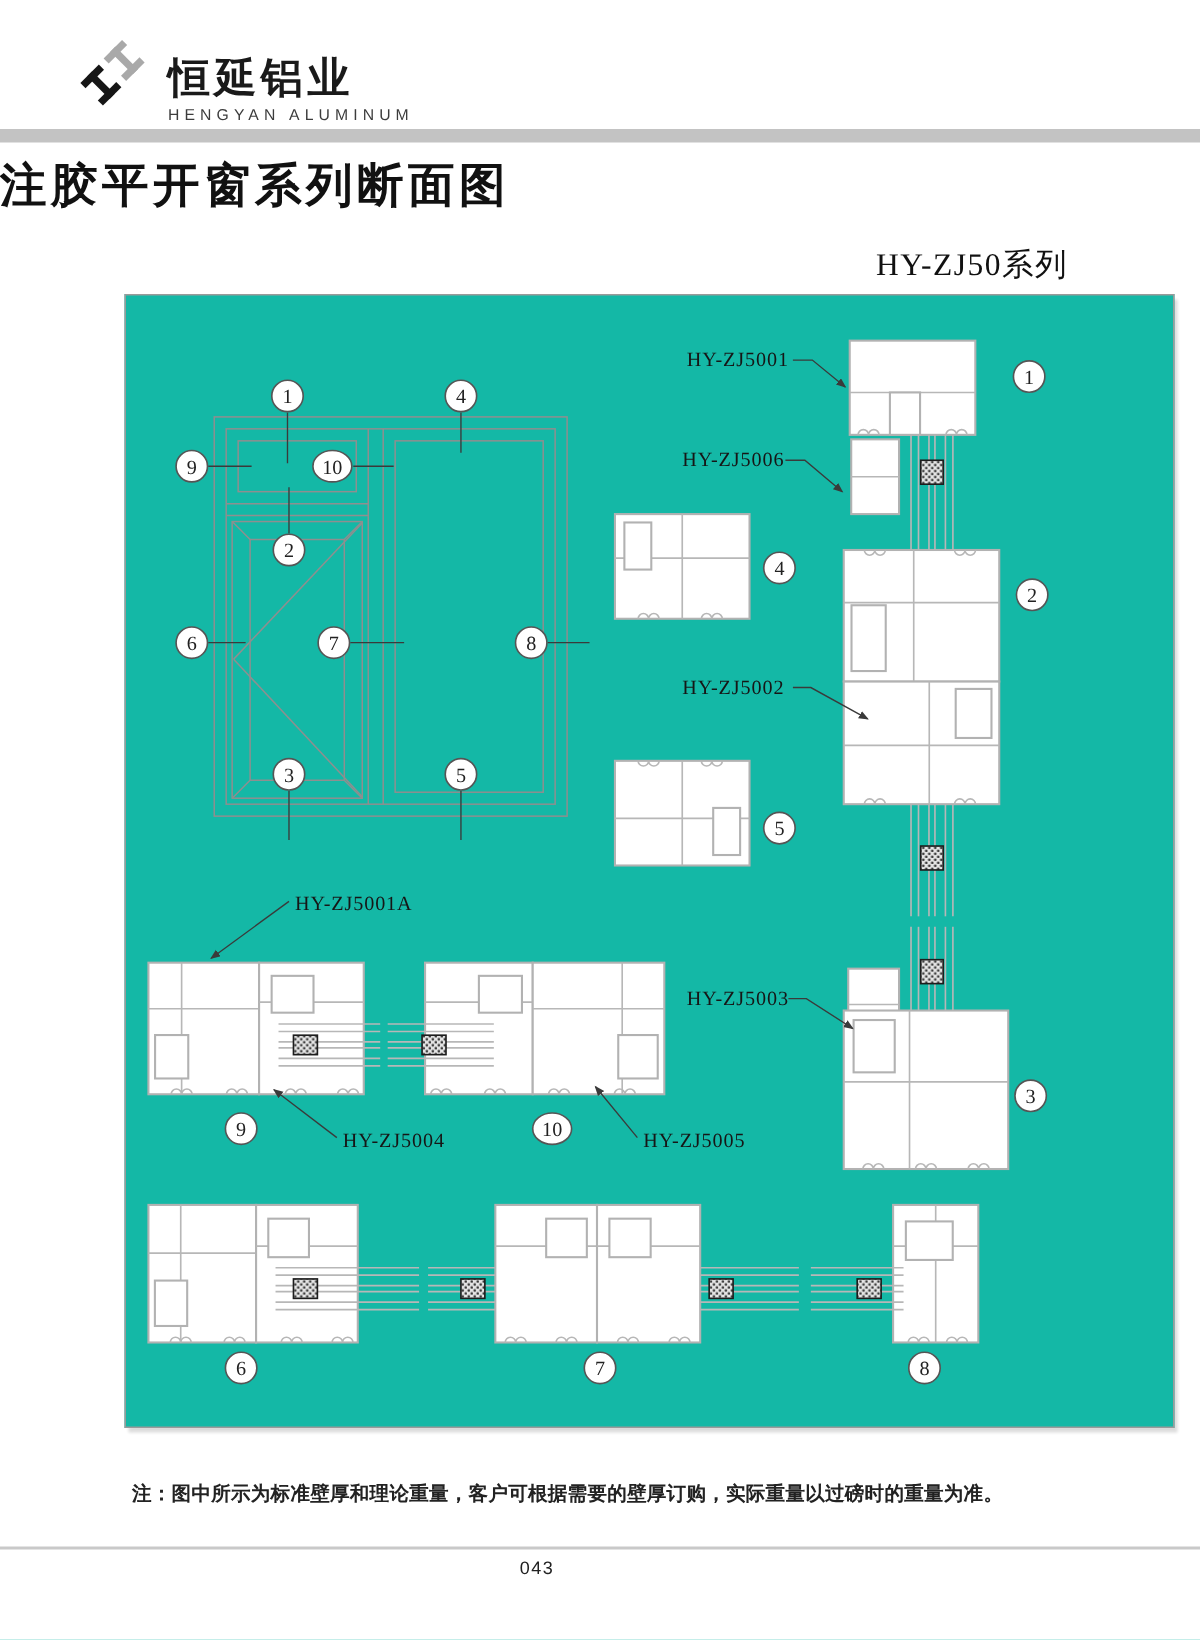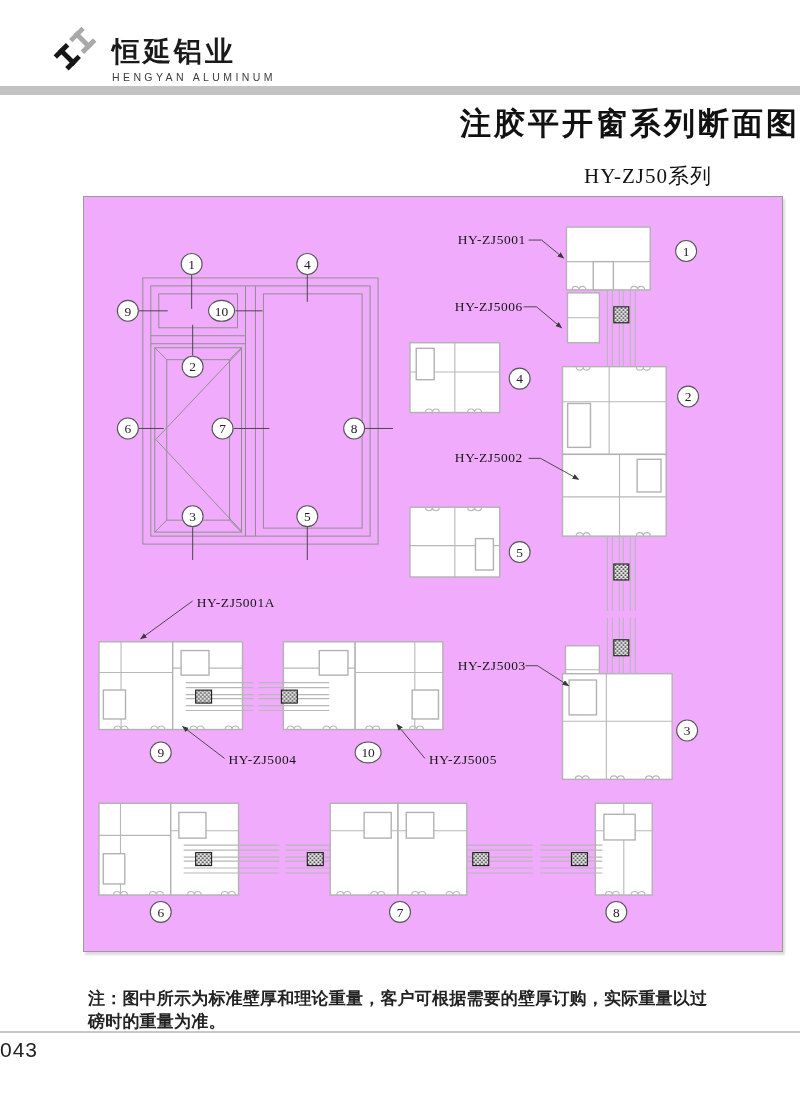--- a/index.html
+++ b/index.html
@@ -11,46 +11,46 @@
   .header{position:absolute;left:0;top:0;width:800px;height:86px;background:#fff}
   .logo{position:absolute;left:46px;top:20px;width:58px;height:58px}
   .brand{position:absolute;left:112px;top:37px}
   .brand-cn{font-size:28px;font-weight:bold;letter-spacing:3px;color:#1a1a1a;line-height:1.1}
   .brand-en{font-size:10.5px;letter-spacing:3.4px;color:#3c3c3c;margin-top:3px}
   .slogan{position:absolute;left:462px;top:40px;width:260px;display:flex;gap:30px;
           font-size:23px;color:#b5b5b5;letter-spacing:3px;white-space:nowrap}
   .header-bar{position:absolute;left:0;top:86px;width:800px;height:9px;background:#c3c3c3}
 
   
-  .page-title{position:absolute;left:0;top:103px;width:800px;text-align:right;
+  .page-title{position:absolute;left:0;top:103px;width:800px;text-align:left;
               font-size:31px;font-weight:bold;letter-spacing:3px;color:#111}
   .series-label{position:absolute;right:88px;top:162px;
                 font-family:"Liberation Serif",serif;font-size:21px;letter-spacing:1px;color:#111}
 
   
   .diagram-box{position:absolute;left:83px;top:196px;width:700px;height:756px;
-               border:1px solid #9a9a9a;background:#f0abfc;
+               border:1px solid #9a9a9a;background:#14b8a6;
                box-shadow:2px 3px 2px rgba(0,0,0,.14)}
   .diagram-box svg{display:block}
 
   .pf{fill:#fff;stroke:#b2b2b2;stroke-width:1.4}
   .pfl{fill:none;stroke:#b7b7b7;stroke-width:1.1}
   .gblock{fill:url(#dotp);stroke:#1d1d1d;stroke-width:1.1}
   .win{fill:none;stroke:#8f8f8f;stroke-width:1}
   .ldr{fill:none;stroke:#3a3a3a;stroke-width:.9}
   .mcirc{fill:#fff;stroke:#555;stroke-width:1.1}
   .mtext{font-family:"Liberation Serif",serif;font-size:13.5px;fill:#222}
   .plabel{font-family:"Liberation Serif",serif;font-size:13.5px;letter-spacing:.6px;fill:#161616}
 
   
   .footnote{position:absolute;left:88px;top:987px;width:630px;
-            font-size:17px;font-weight:600;letter-spacing:.2px;color:#222}
+            font-size:13px;font-weight:600;letter-spacing:.2px;color:#222}
   .footer-line{position:absolute;left:0;top:1031px;width:800px;height:2px;background:#c9c9c9}
-  .page-number{position:absolute;left:0;top:1038px;width:716px;
-               font-size:21px;color:#222;letter-spacing:1px}
+  .page-number{position:absolute;left:0;top:1038px;width:716px;text-align:center;
+               font-size:12px;color:#222;letter-spacing:1px}
 </style>
 </head>
 <body>
 
 <div class="header">
   <svg class="logo" viewBox="0 0 60 60" aria-hidden="true">
     <g transform="translate(38,21) rotate(45)" fill="#a9a9a9">
       <rect x="-11" y="-9" width="5" height="18"></rect>
       <rect x="6" y="-9" width="5" height="18"></rect>
       <rect x="-11" y="-2.5" width="22" height="5"></rect>

